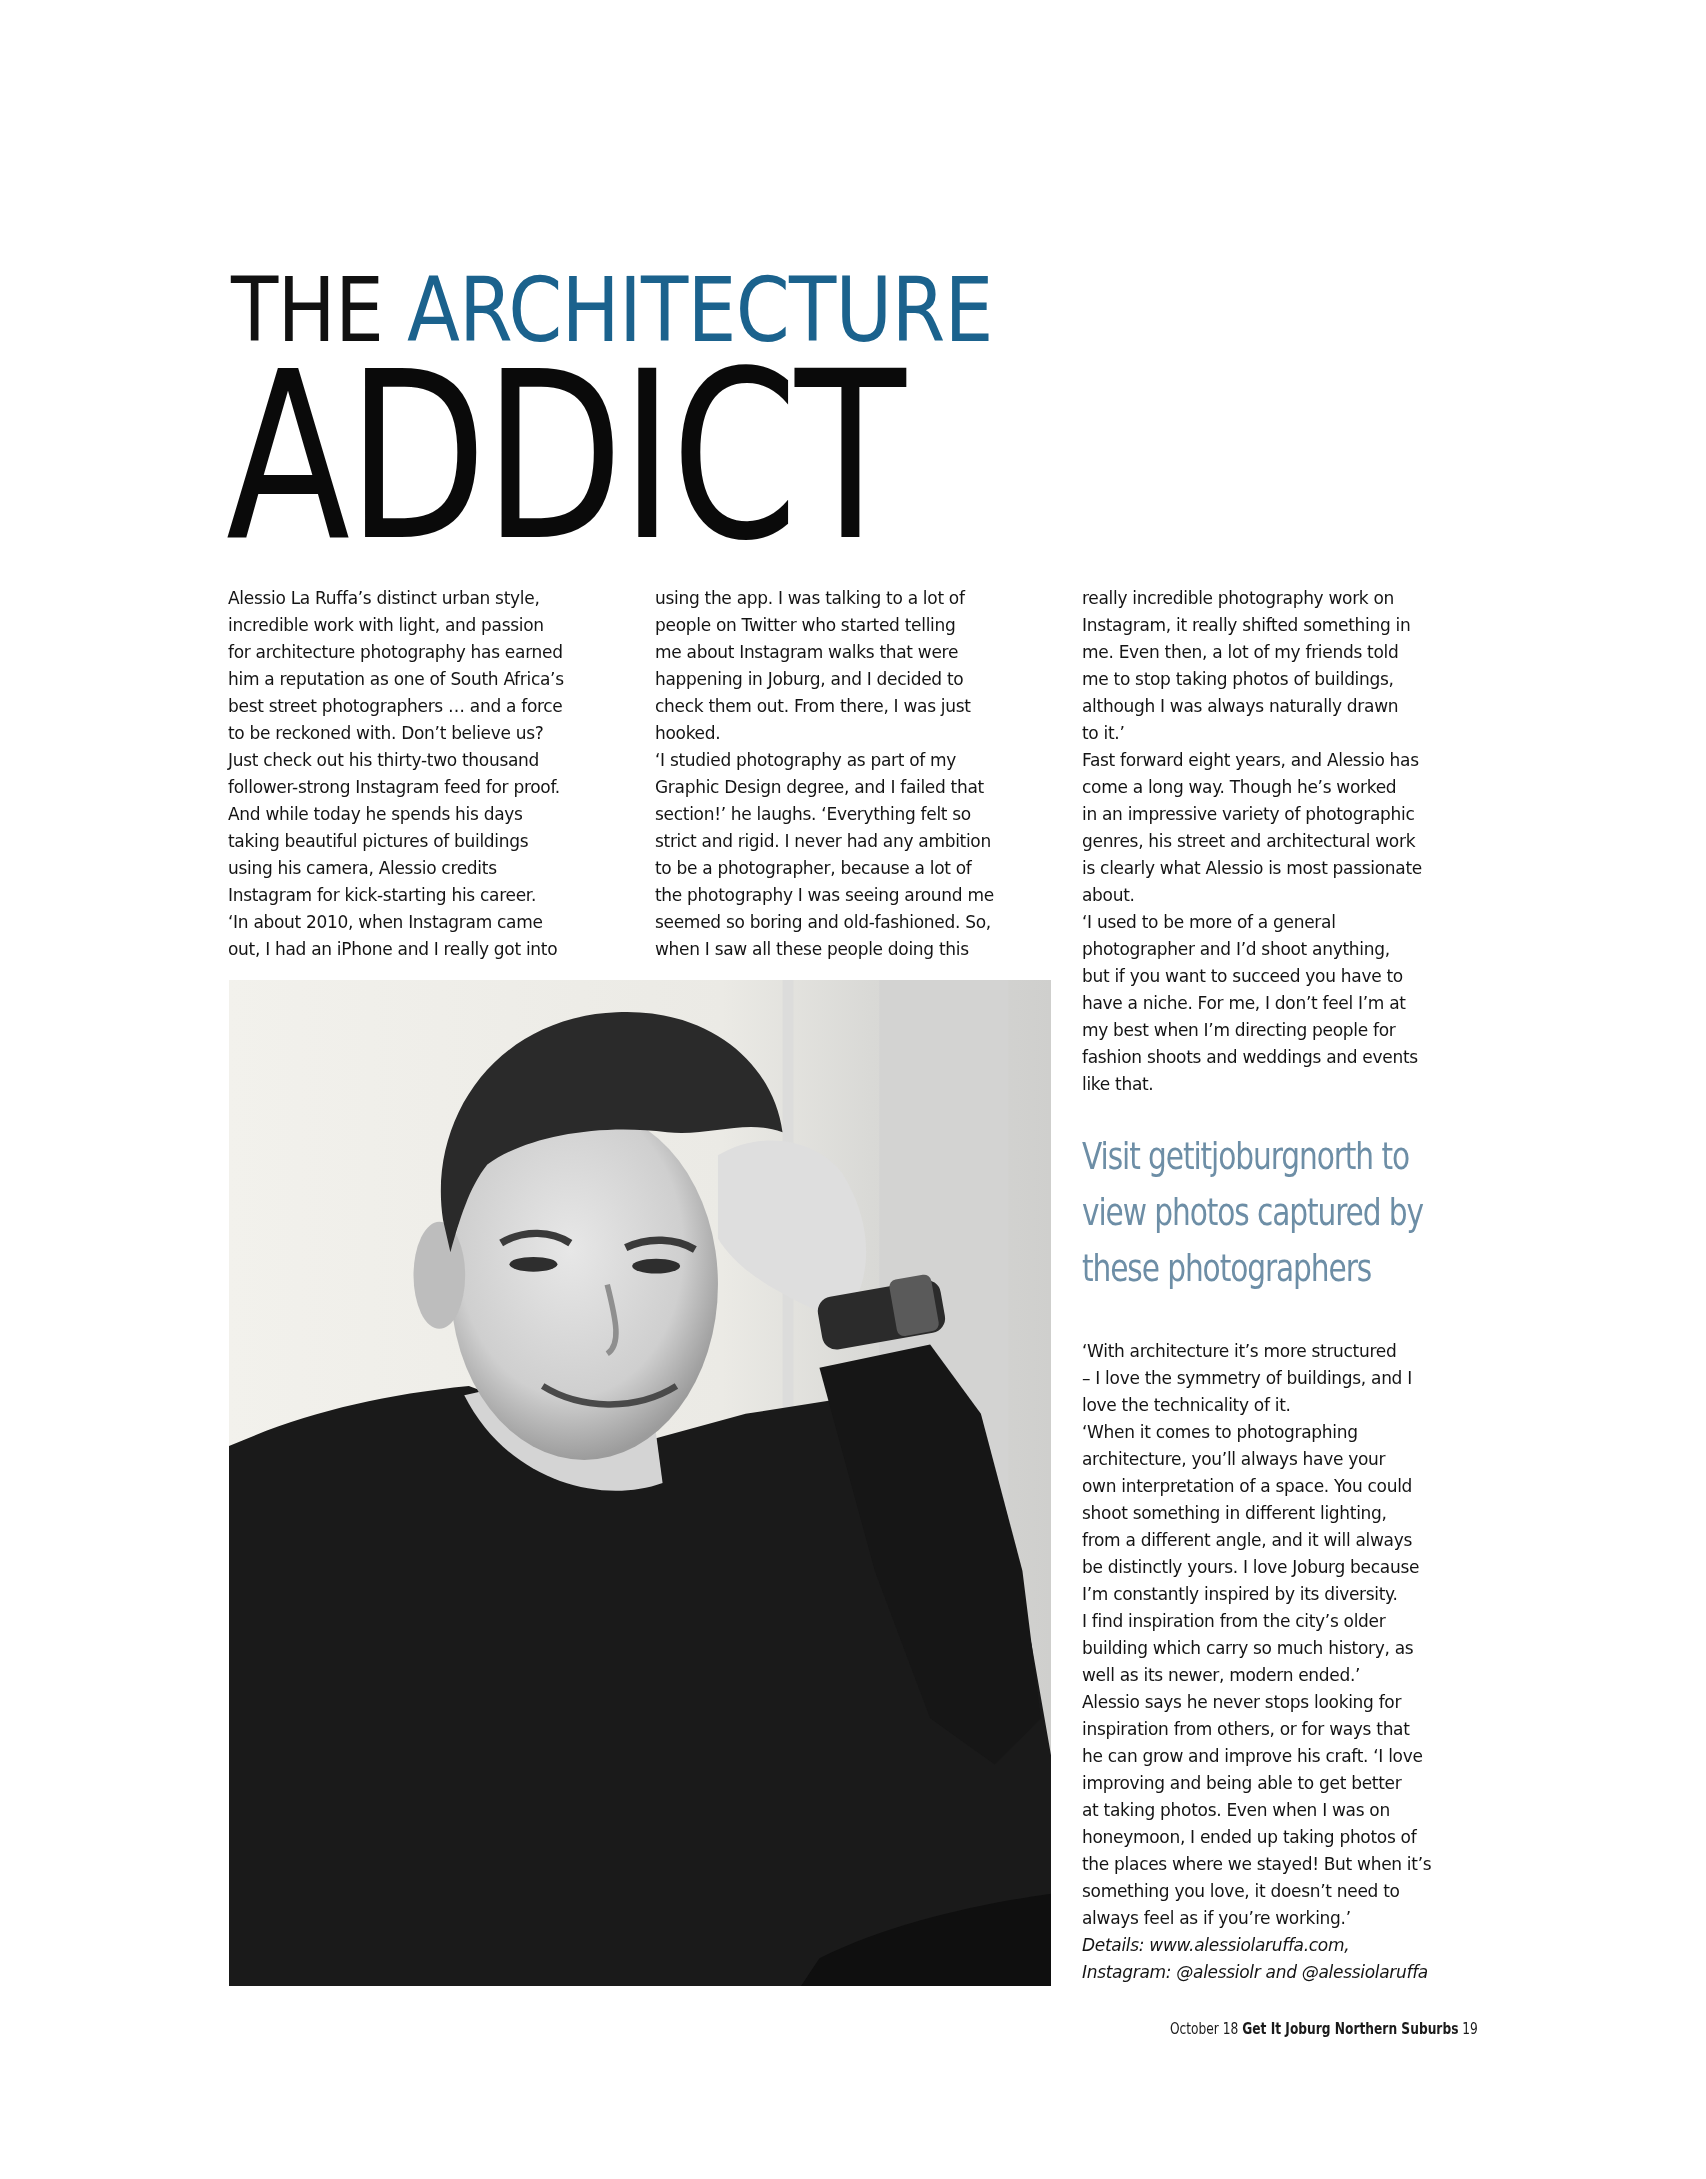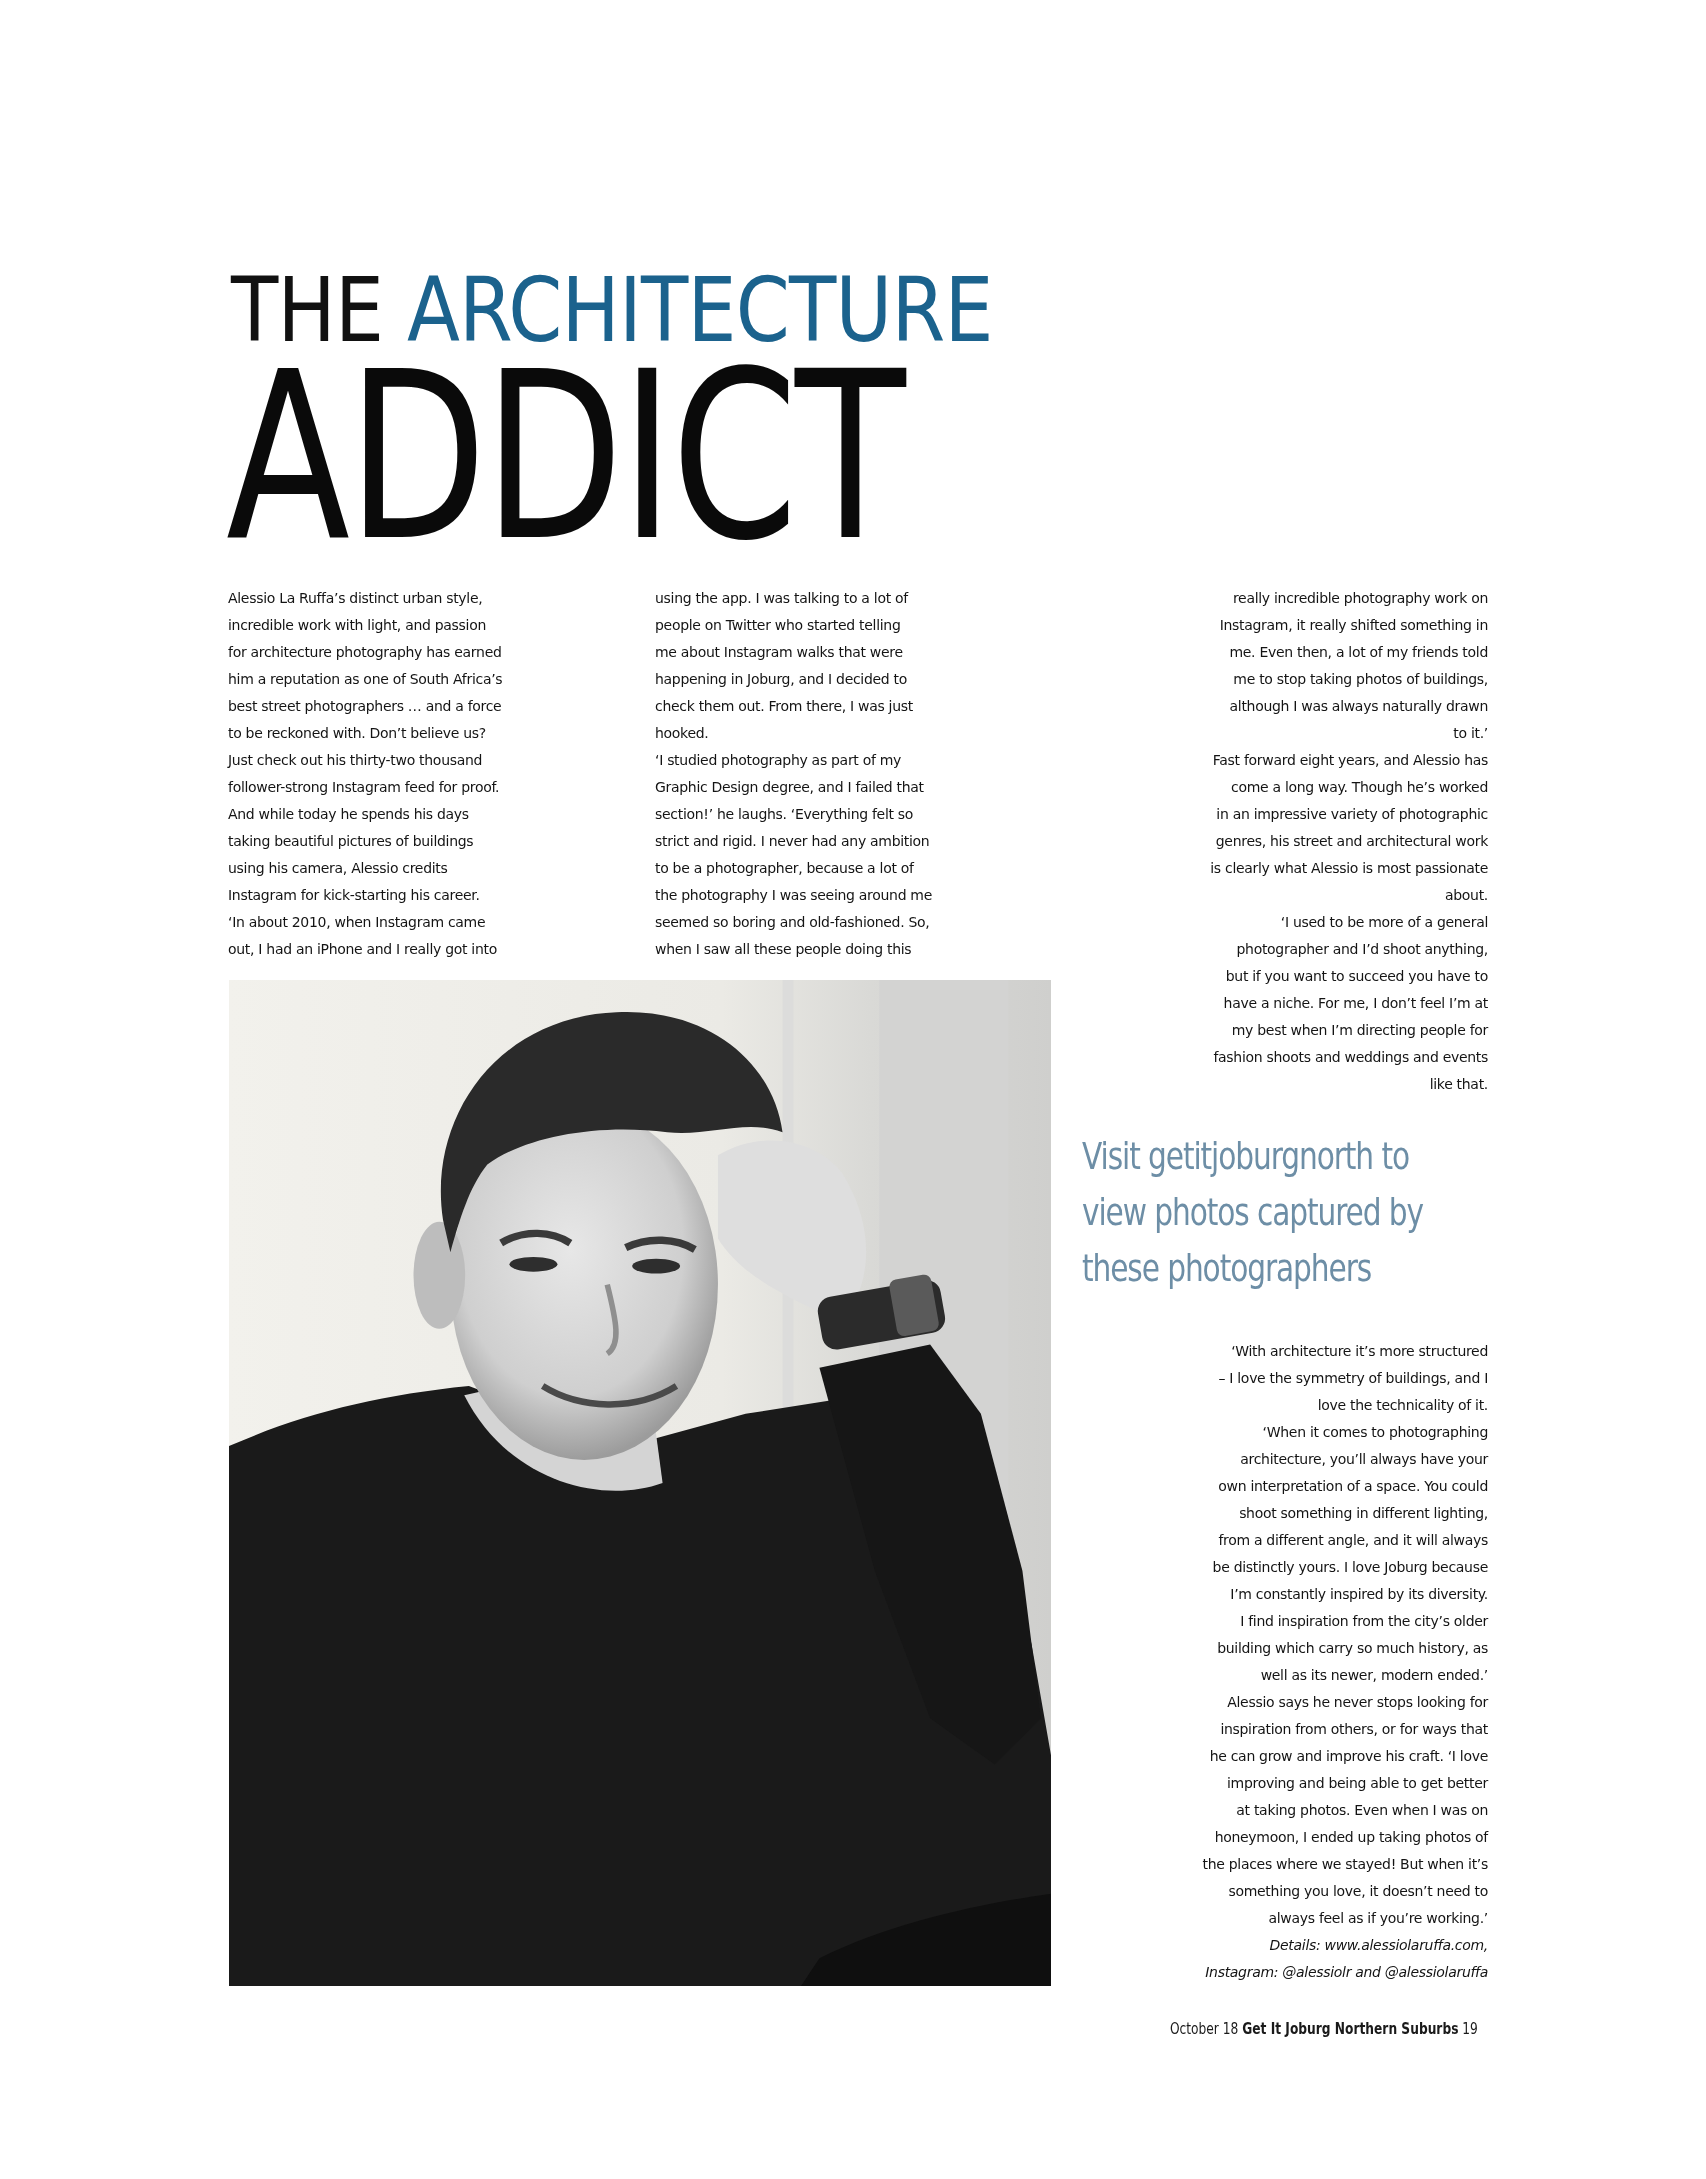--- a/index.html
+++ b/index.html
@@ -14,28 +14,28 @@
     }
     .headline .line1 .the { color: #111111; }
     .headline .line1 .accent { color: #1b628d; }
     .headline .line2 {
       display: block; position: absolute; left: -5.5px; top: 90px;
       font-size: 231px; line-height: 203px; letter-spacing: -3.7px;
       transform: scaleX(0.785); transform-origin: left top; white-space: nowrap; color: #0a0a0a;
     }
     .col {
       position: absolute; top: 585px; width: 406px;
-      font-size: 14px; line-height: 27px; letter-spacing: -0.3px;
+      font-size: 17px; line-height: 27px; letter-spacing: -0.3px;
       color: #141414;
     }
     .col p { margin: 0; }
     .col .ln { display: block; white-space: nowrap; }
     .col1 { left: 228px; }
     .col2 { left: 655px; }
-    .col3 { left: 1082px; text-align: right; }
+    .col3 { left: 1082px; }
     .photo {
       position: absolute; left: 229px; top: 980px; width: 822px; height: 1006px;
       overflow: hidden; background: #f1f0ea;
     }
     .photo svg { display: block; width: 100%; height: 100%; }
     .pullquote {
       position: absolute; left: 1082px; top: 1128px; width: 425px; margin: 0;
       font-size: 38px; line-height: 56px; color: #6d8ea6; font-weight: normal;
       letter-spacing: -1.4px;
     }

